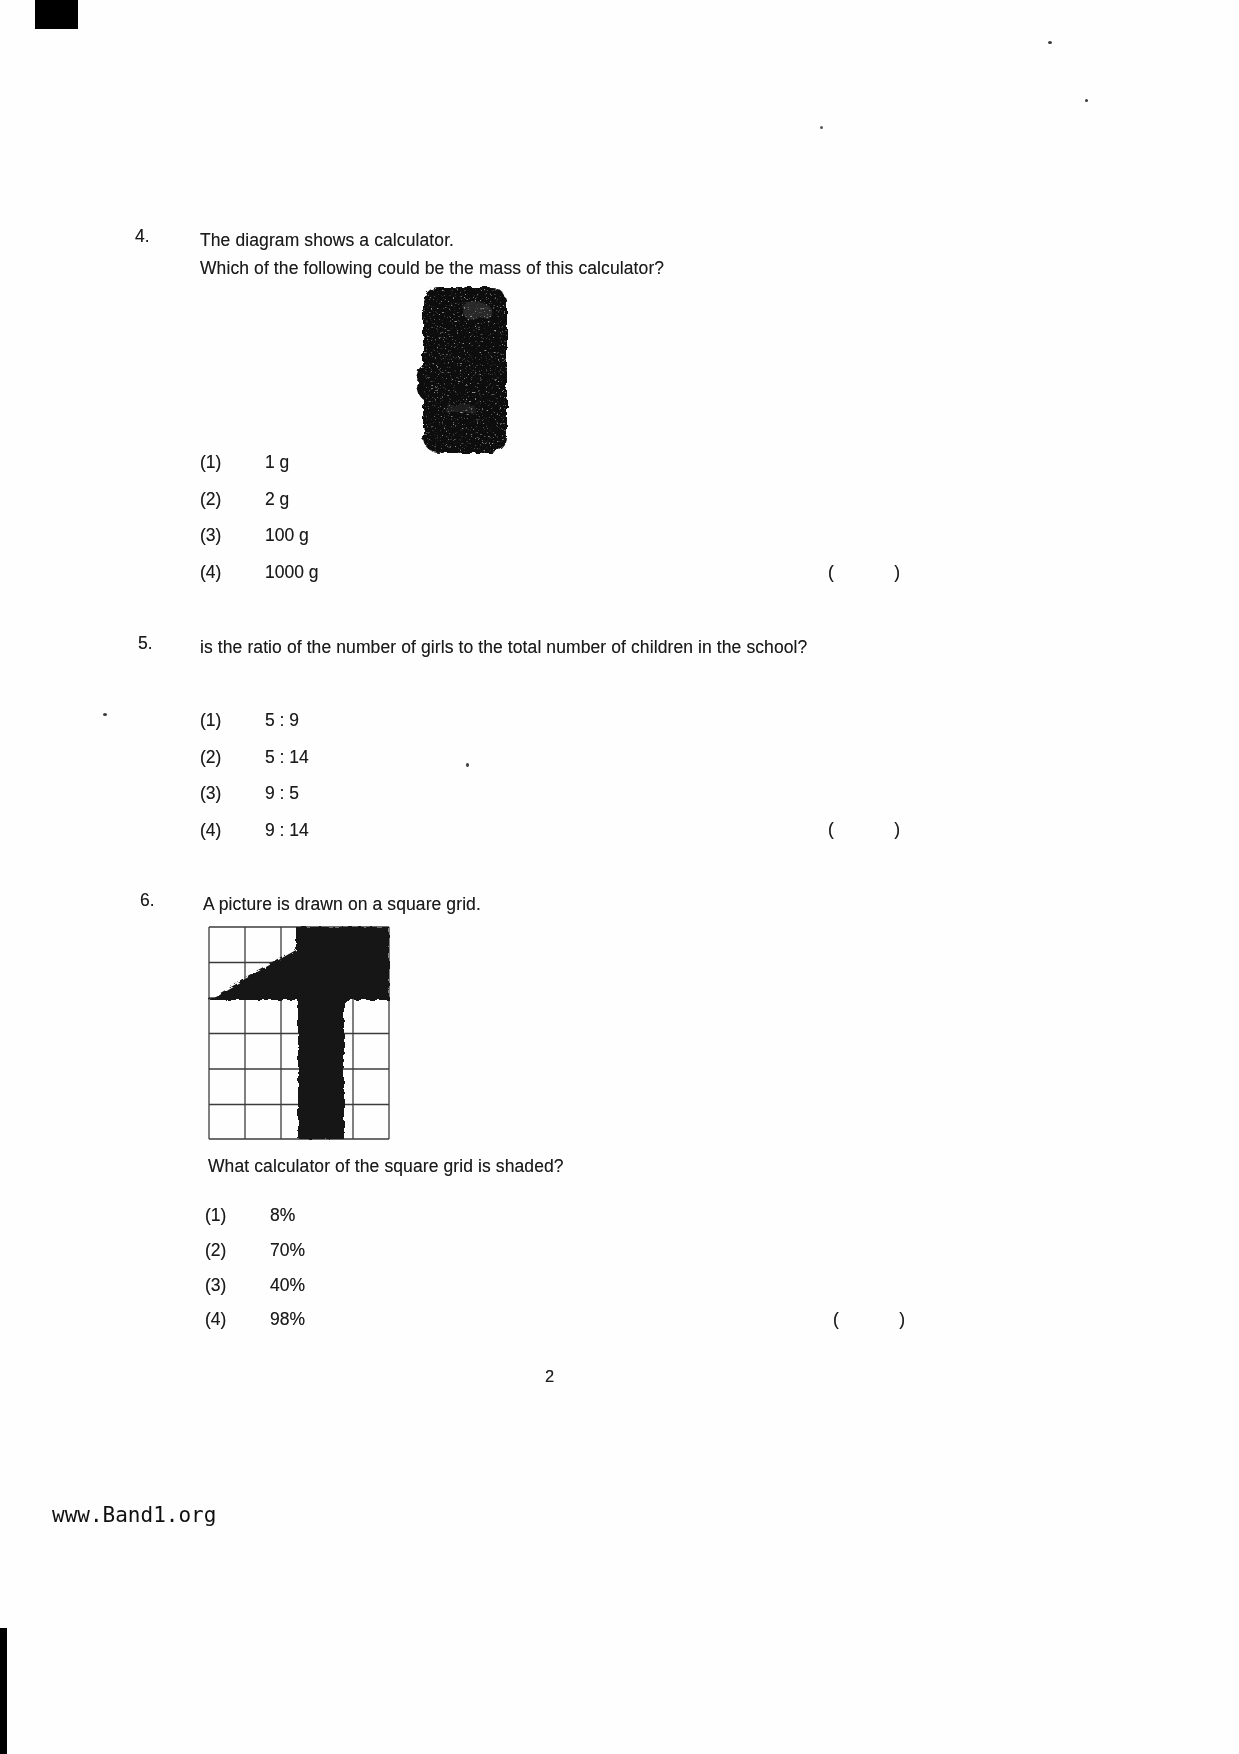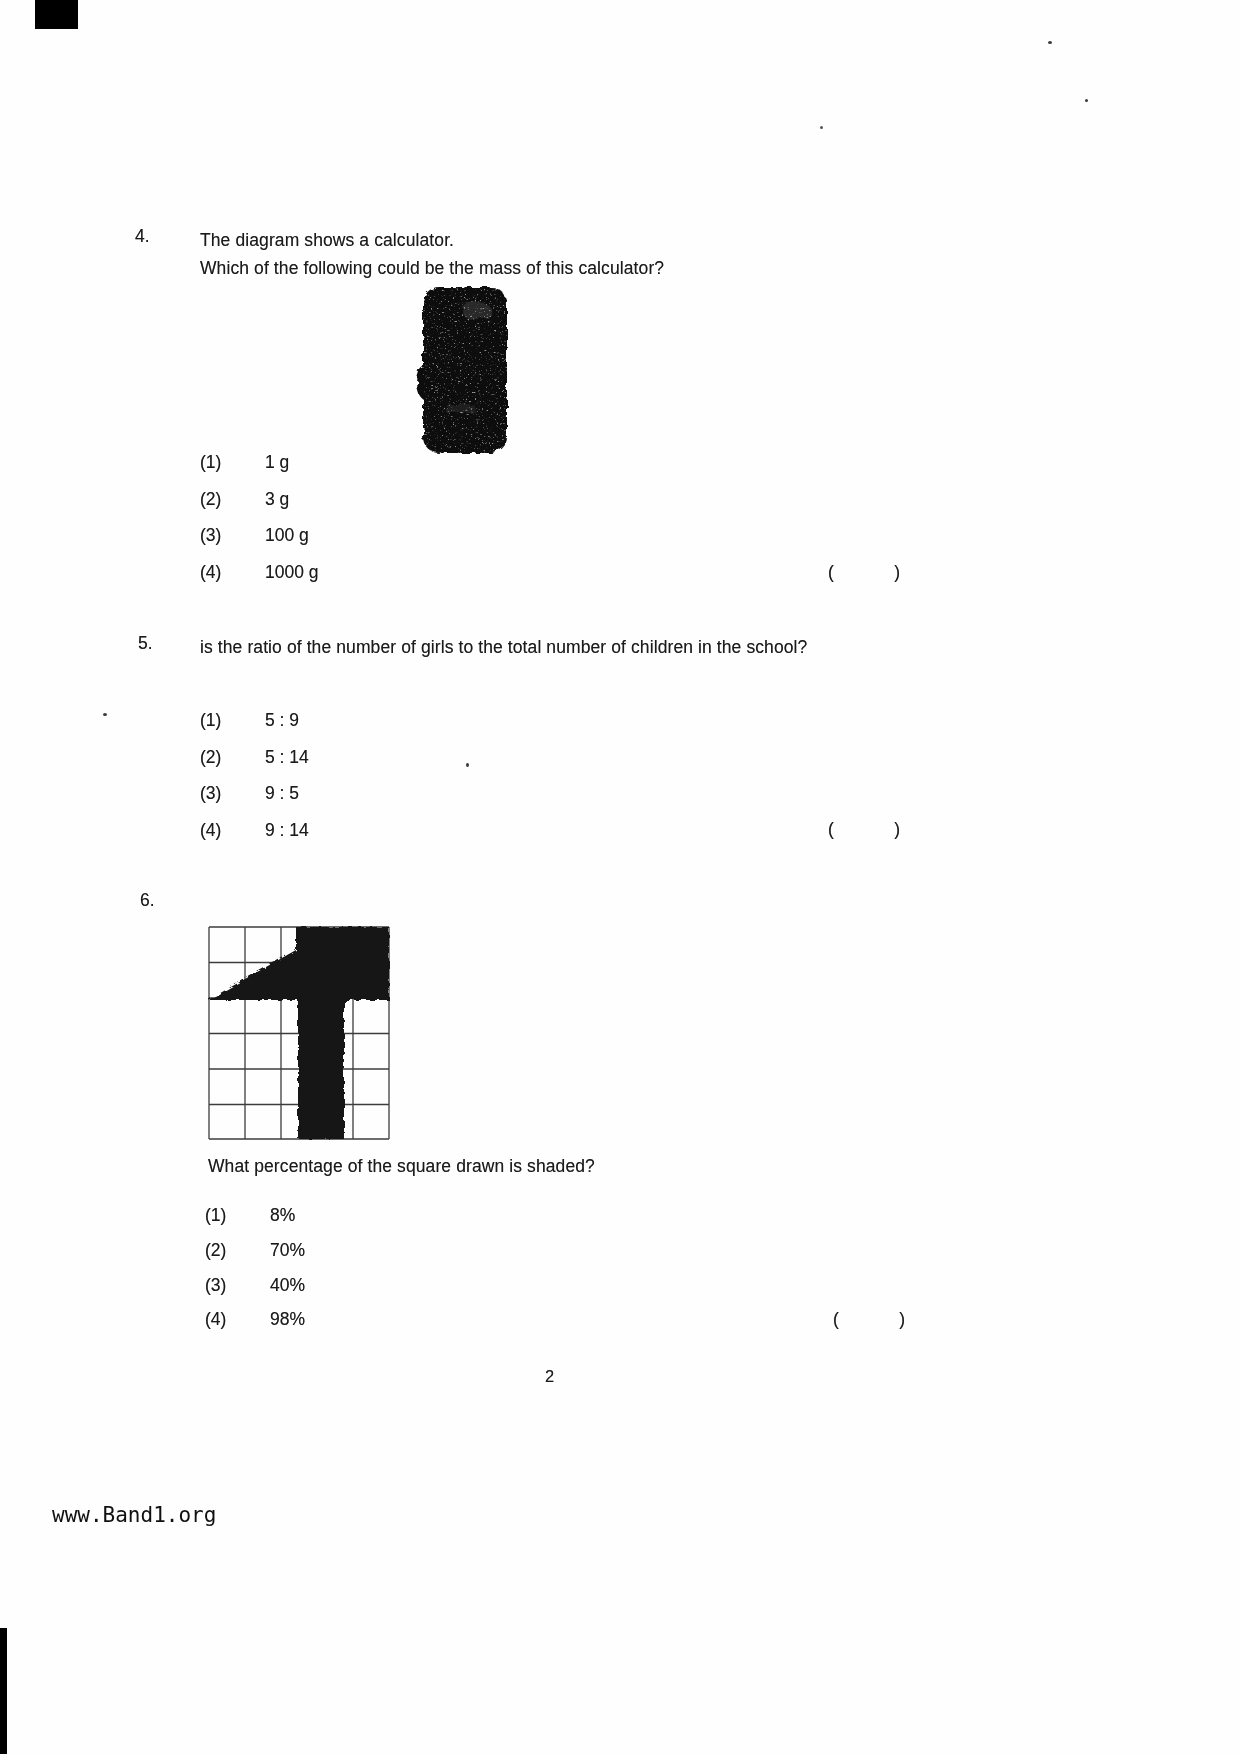--- a/index.html
+++ b/index.html
@@ -81,21 +81,21 @@
     </svg>
   </div>
 
   <div class="opts" style="left:200px;top:452px">
     <div class="opt">
       <span class="ol">(1)</span>
       <span class="ov">1 g</span>
     </div>
     <div class="opt">
       <span class="ol">(2)</span>
-      <span class="ov">3 g</span>
+      <span class="ov">2 g</span>
     </div>
     <div class="opt">
       <span class="ol">(3)</span>
       <span class="ov">100 g</span>
     </div>
     <div class="opt">
       <span class="ol">(4)</span>
       <span class="ov">1000 g</span>
     </div>
   </div>
@@ -126,20 +126,23 @@
       <span class="ol">(4)</span>
       <span class="ov">9 : 14</span>
     </div>
   </div>
   <div class="bracket" style="left:828px;top:819px">
     <span>(</span>
     <span>)</span>
   </div>
 
   <div class="qnum" style="left:140px;top:890px">6.</div>
+  <div class="qtext" style="left:203px;top:890px;width:600px">
+    <p>A picture is drawn on a square grid.</p>
+  </div>
 
   <div class="figure" style="left:208px;top:926px;width:182px;height:214px">
     <svg width="182" height="214" viewBox="0 0 182 214">
       <defs>
         <filter id="gridRough" x="-15%" y="-15%" width="130%" height="130%">
           <feTurbulence type="fractalNoise" baseFrequency="0.15" numOctaves="2" seed="8" result="n"></feTurbulence>
           <feDisplacementMap in="SourceGraphic" in2="n" scale="5"></feDisplacementMap>
         </filter>
       </defs>
       <g stroke="#3c3c3c" stroke-width="1.3">
@@ -155,21 +158,21 @@
         <line x1="1" y1="107.5" x2="181" y2="107.5"></line>
         <line x1="1" y1="143" x2="181" y2="143"></line>
         <line x1="1" y1="178.5" x2="181" y2="178.5"></line>
         <line x1="1" y1="213" x2="181" y2="213"></line>
       </g>
       <path filter="url(#gridRough)" d="M0,74 L88,24 L88,1 L181,1 L181,74 L136,74 L136,213 L90,213 L90,74 Z" fill="#141414"></path>
     </svg>
   </div>
 
   <div class="qtext" style="left:208px;top:1152px;width:600px">
-    <p>What percentage of the square drawn is shaded?</p>
+    <p>What calculator of the square grid is shaded?</p>
   </div>
 
   <div class="opts tight" style="left:205px;top:1205px">
     <div class="opt">
       <span class="ol">(1)</span>
       <span class="ov">8%</span>
     </div>
     <div class="opt">
       <span class="ol">(2)</span>
       <span class="ov">70%</span>

